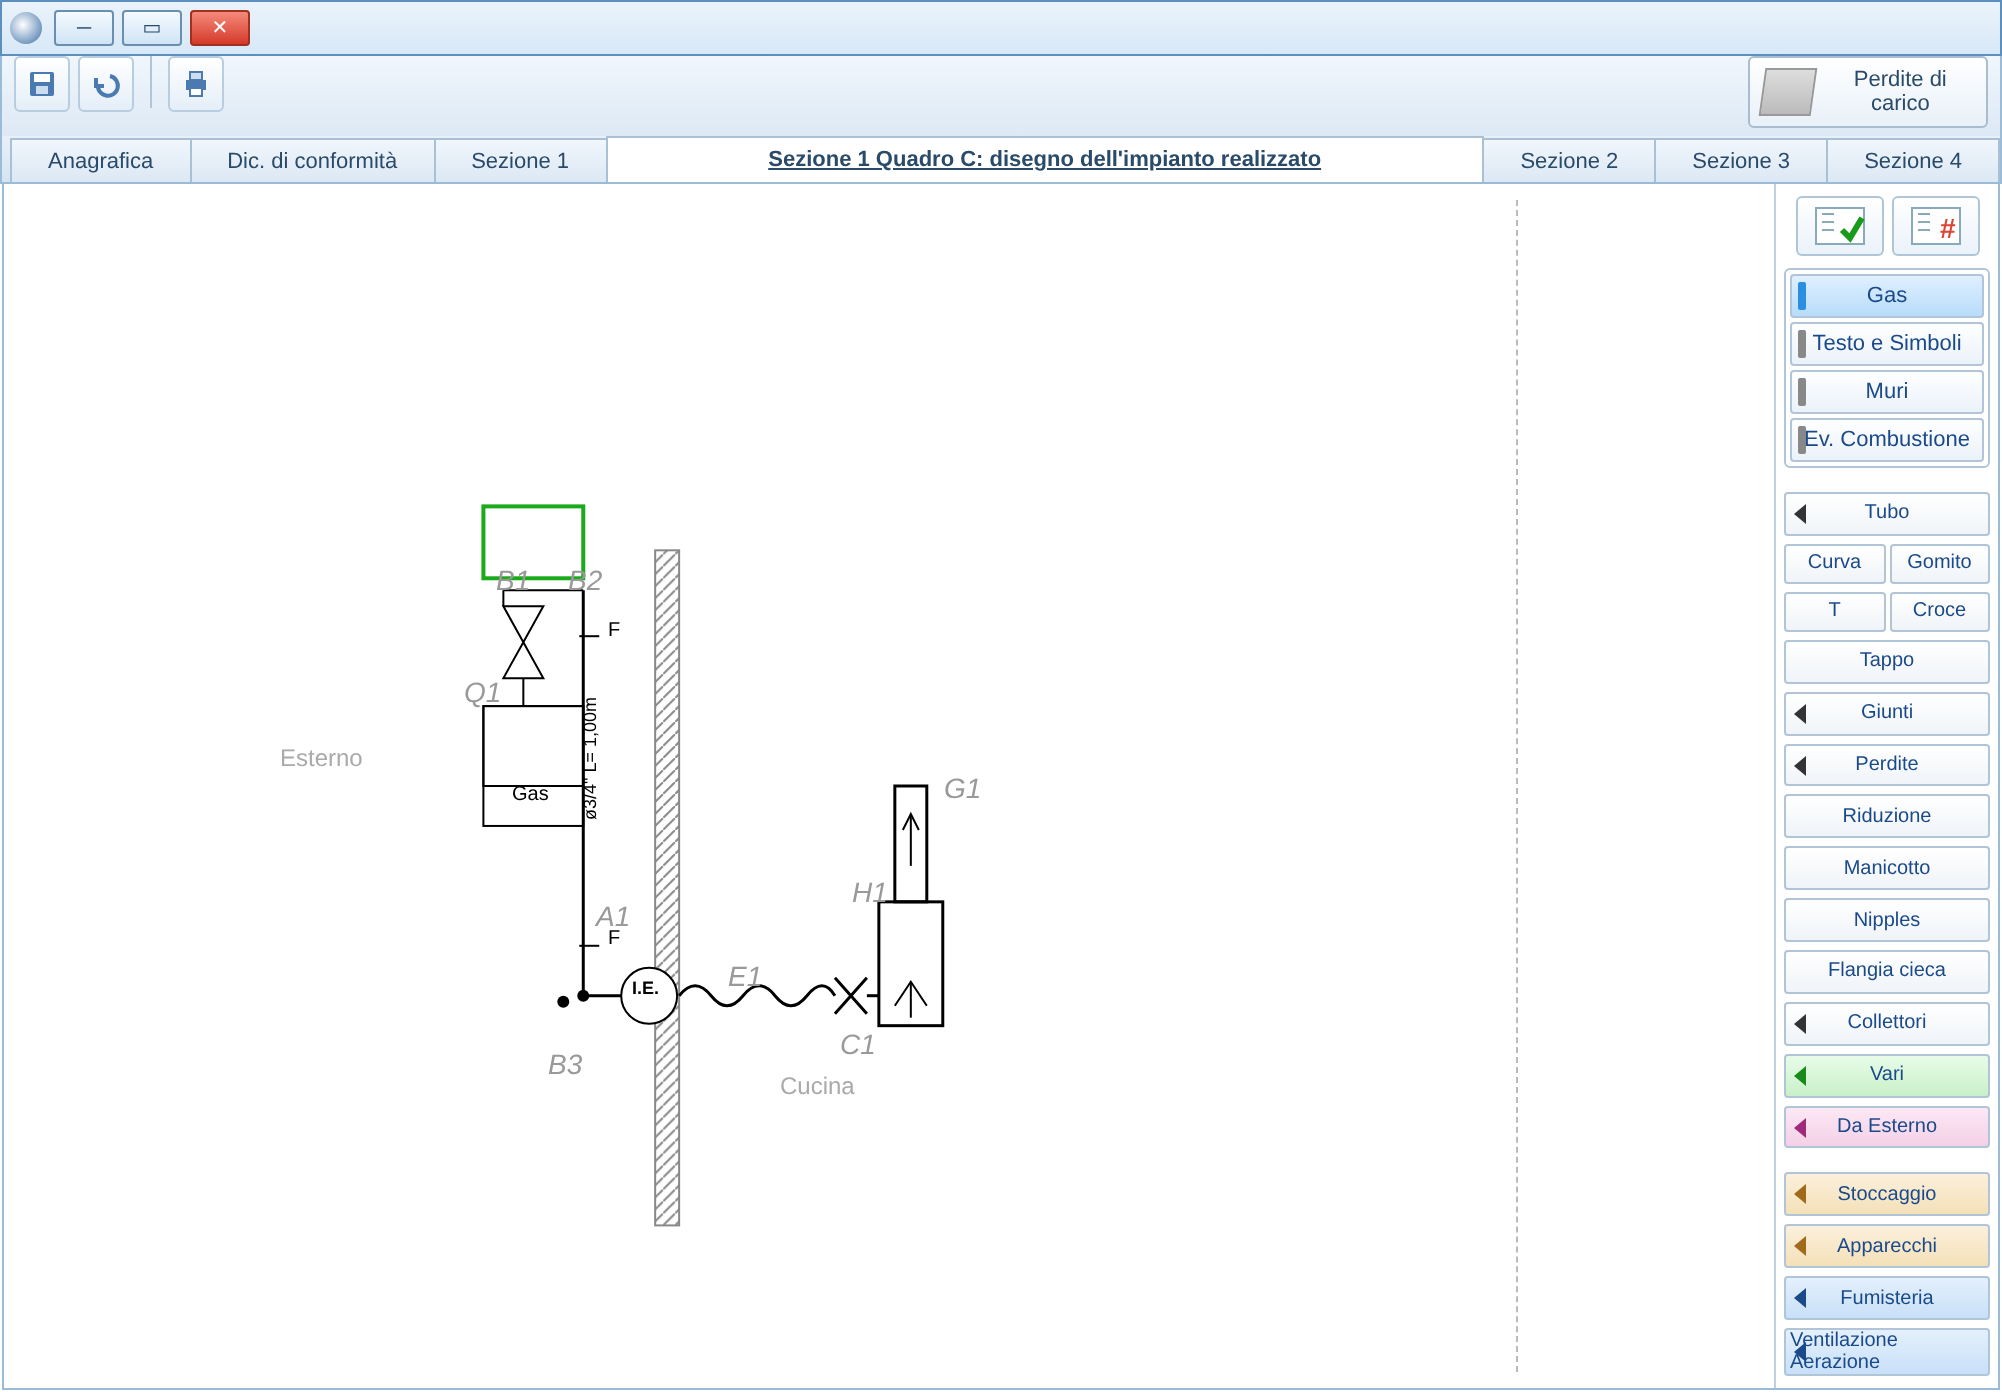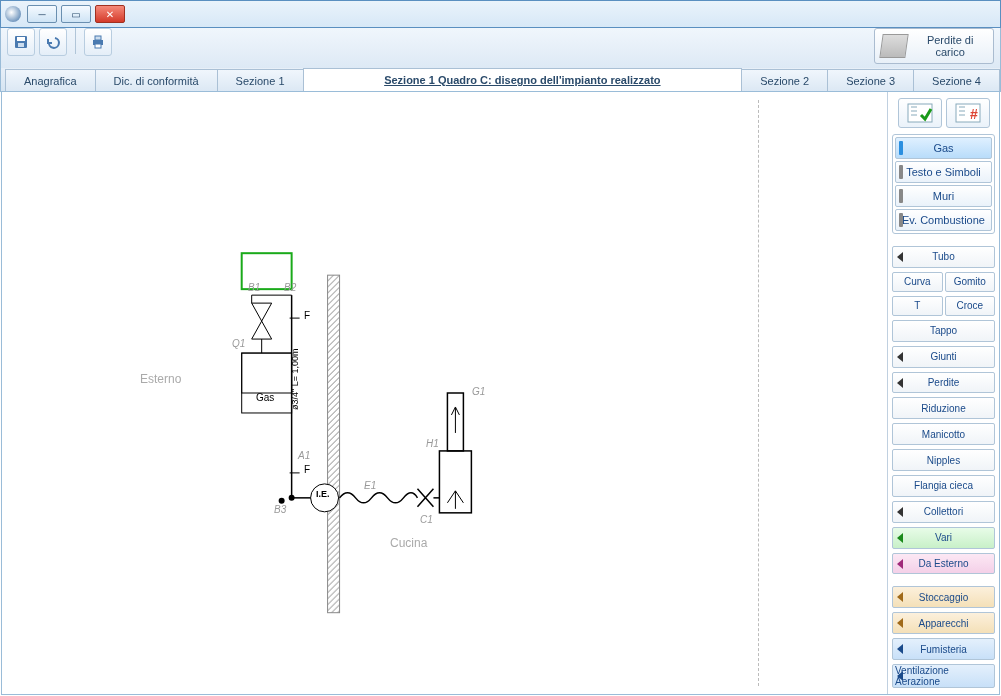--- a/index.html
+++ b/index.html
@@ -29,21 +29,21 @@
 .tab.wide { flex:1; justify-content:center;text-decoration:underline; }
 
 
 .main { position:absolute; top:92px; left:1px; right:1px; bottom:1px; background:#fff; border:1px solid #9abcd8; border-top:none; display:flex;}
 .canvas-area { flex:1; position:relative; background:#fff; }
 .canvas-inner { position:absolute; top:8px; left:18px; right:128px; bottom:8px; }
 .margin-line { position:absolute; top:0; bottom:0; right:0; width:1px; border-right:1px dashed #bbb;}
 
 
 .dlabel { position:absolute; font-size:11px; color:#999; }
-.dlabel.small { font-size:10px; font-style:italic;}
+.dlabel.small { font-size:14px; font-style:italic;}
 
 
 .rpanel { width:112px; border-left:1px solid #c0d0e0; background:#fff; padding:6px 4px; display:flex; flex-direction:column; gap:4px; overflow:hidden;}
 .icon-row { display:flex; gap:4px; justify-content:center; margin-bottom:2px;}
 .icon-btn { width:44px; height:30px; border:1px solid #b0c5d8; border-radius:3px; background:linear-gradient(#fff,#eaf2fa); display:flex; align-items:center; justify-content:center; cursor:pointer;}
 .cat-group { border:1px solid #b0c5d8; border-radius:3px; padding:2px; display:flex; flex-direction:column; gap:2px;}
 .cat-btn { height:22px; border:1px solid #b0c5d8; border-radius:2px; background:linear-gradient(#fff,#eaf2fa); font-size:11px; color:#1a4a8a; display:flex; align-items:center; justify-content:center; cursor:pointer; position:relative; padding:0 4px;}
 .cat-btn .bar { position:absolute; left:3px; top:3px; bottom:3px; width:4px; background:#888; border-radius:1px;}
 .cat-btn.active { background:linear-gradient(#dff0ff,#b8dcfa); }
 .cat-btn.active .bar { background:#2a8fe0;}
@@ -177,21 +177,21 @@
 
         <circle cx="262" cy="398" r="3" fill="#000"></circle>
       </svg>
 
       <div class="dlabel" style="left:120px; top:272px; font-size:12px; color:#aaa;">Esterno</div>
       <div class="dlabel" style="left:370px; top:436px; font-size:12px; color:#aaa;">Cucina</div>
       <div class="dlabel" style="left:236px; top:292px; font-size:10px; color:#000;">Gas</div>
       <div class="dlabel" style="left:296px; top:389px; font-size:9px; color:#000; font-weight:bold;">I.E.</div>
       <div class="dlabel small" style="left:228px; top:182px;">B1</div>
       <div class="dlabel small" style="left:264px; top:182px;">B2</div>
-      <div class="dlabel small" style="left:254px; top:404px;">B3</div>
+      <div class="dlabel small" style="left:254px; top:424px;">B3</div>
       <div class="dlabel small" style="left:212px; top:238px;">Q1</div>
       <div class="dlabel small" style="left:278px; top:350px;">A1</div>
       <div class="dlabel small" style="left:344px; top:380px;">E1</div>
       <div class="dlabel small" style="left:400px; top:414px;">C1</div>
       <div class="dlabel small" style="left:452px; top:286px;">G1</div>
       <div class="dlabel small" style="left:406px; top:338px;">H1</div>
       <div class="dlabel" style="left:284px; top:210px; font-size:10px; color:#000;">F</div>
       <div class="dlabel" style="left:284px; top:364px; font-size:10px; color:#000;">F</div>
       <div class="dlabel" style="left:270px; top:310px; font-size:9px; color:#000; transform:rotate(-90deg); transform-origin:left top; white-space:nowrap;">ø3/4" L= 1,00m</div>
     </div>

